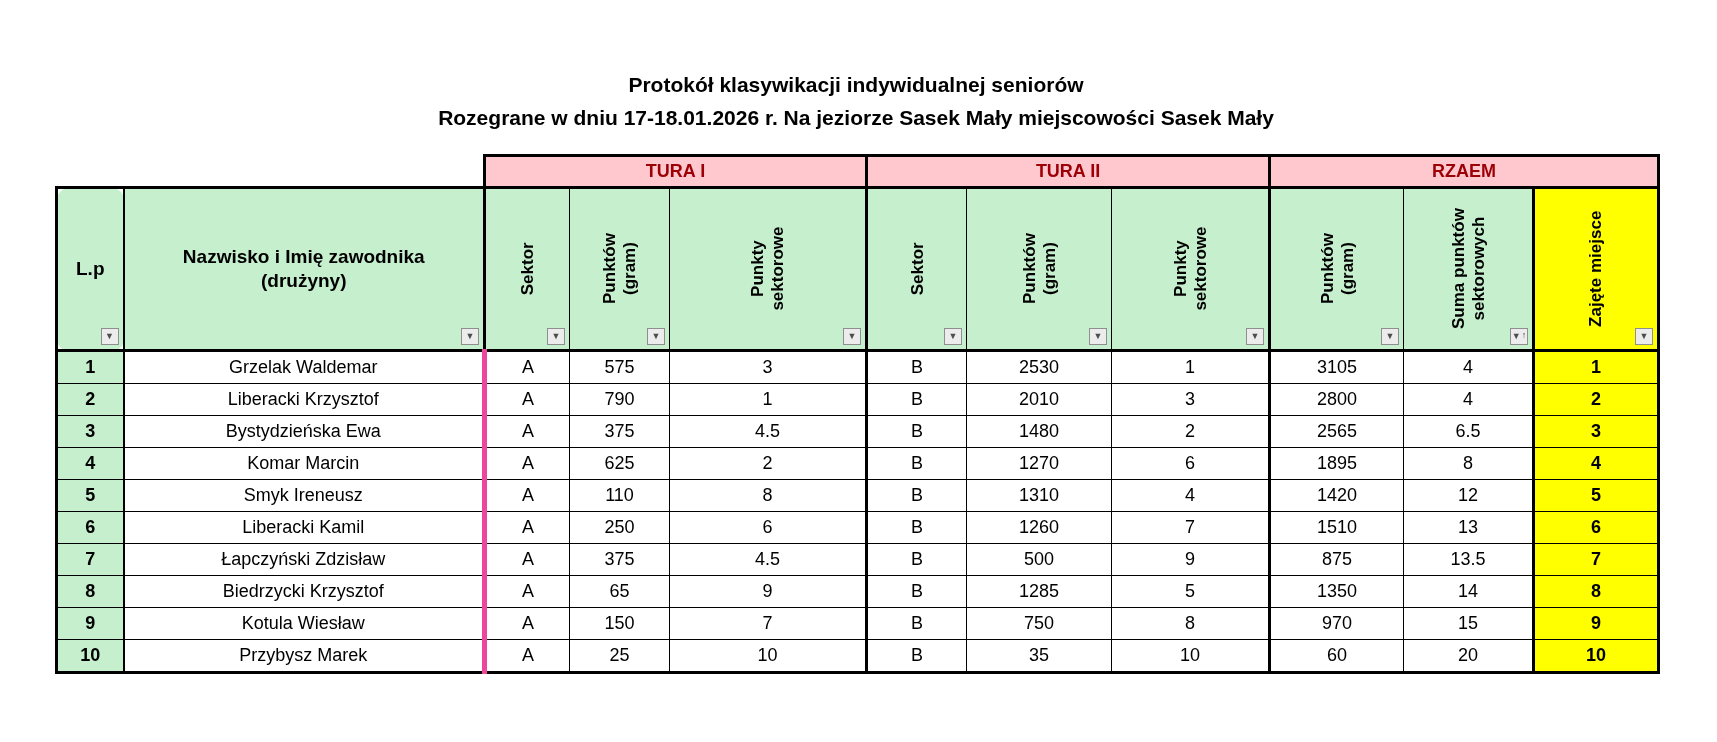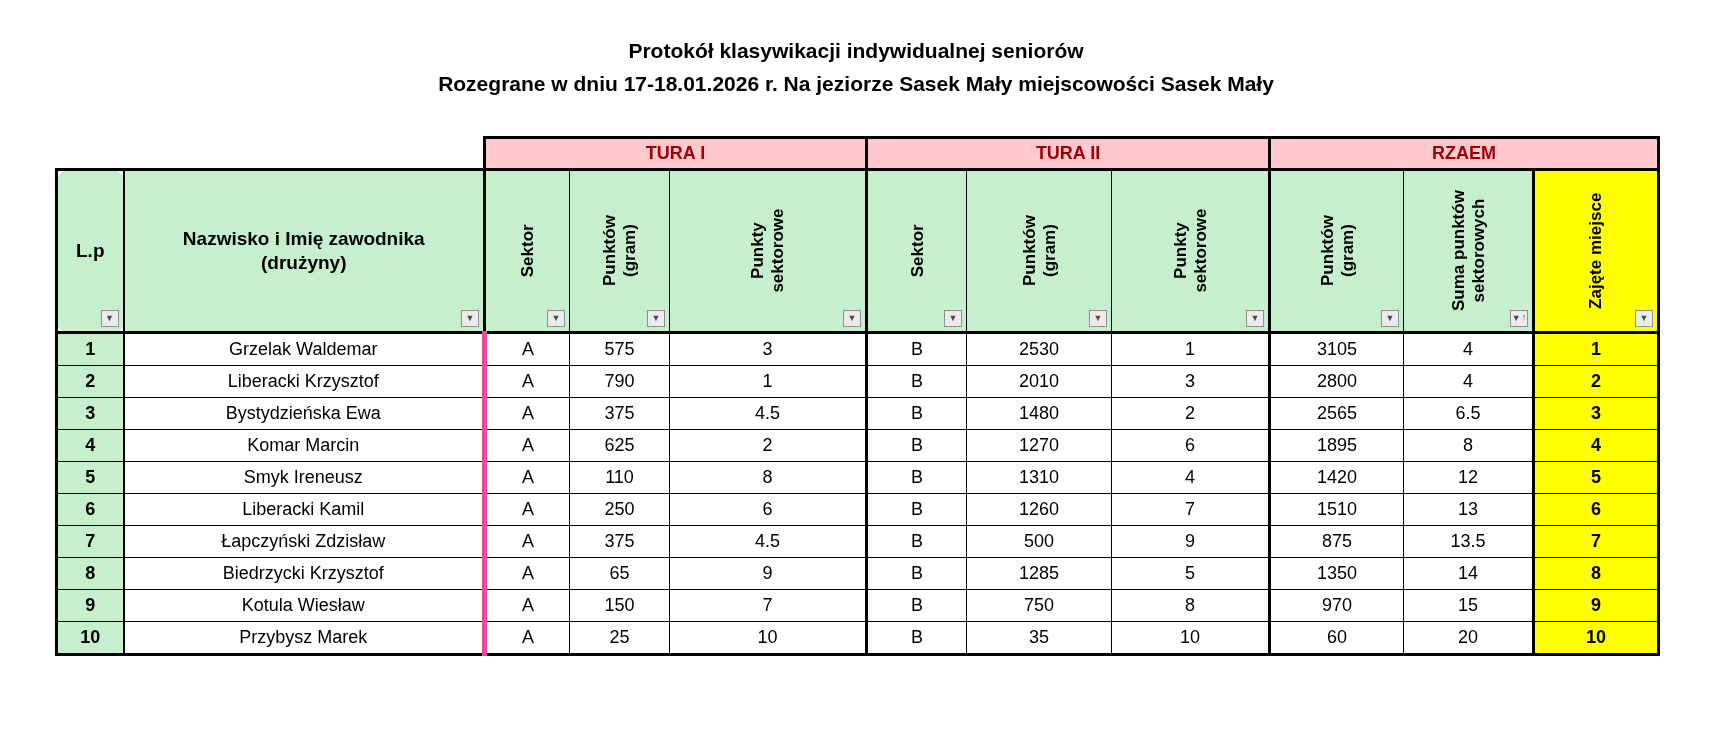--- a/index.html
+++ b/index.html
@@ -5,36 +5,36 @@
   html,body{margin:0;padding:0;background:#fff;}
   body{
     width:1717px;height:742px;overflow:hidden;
     font-family:"Liberation Sans", sans-serif;
     color:#000;
   }
   .page{position:relative;width:1717px;height:742px;background:#fff;}
 
   
   .titleblock{
-    padding-top:34px;
+    padding-top:68px;
     margin-left:55px;
     width:1602px;
     text-align:center;
   }
   .titleblock div{
     font-size:21px;
     font-weight:bold;
     line-height:33px;
     white-space:nowrap;
   }
 
   
   table.results{
     margin-left:55px;
-    margin-top:36px;
+    margin-top:20px;
     border-collapse:collapse;
     table-layout:fixed;
     width:1602px;
   }
   td{padding:0;text-align:center;vertical-align:middle;}
 
   
   .band-empty{border:none;background:#fff;}
   .band{
     border:3px solid #000;

